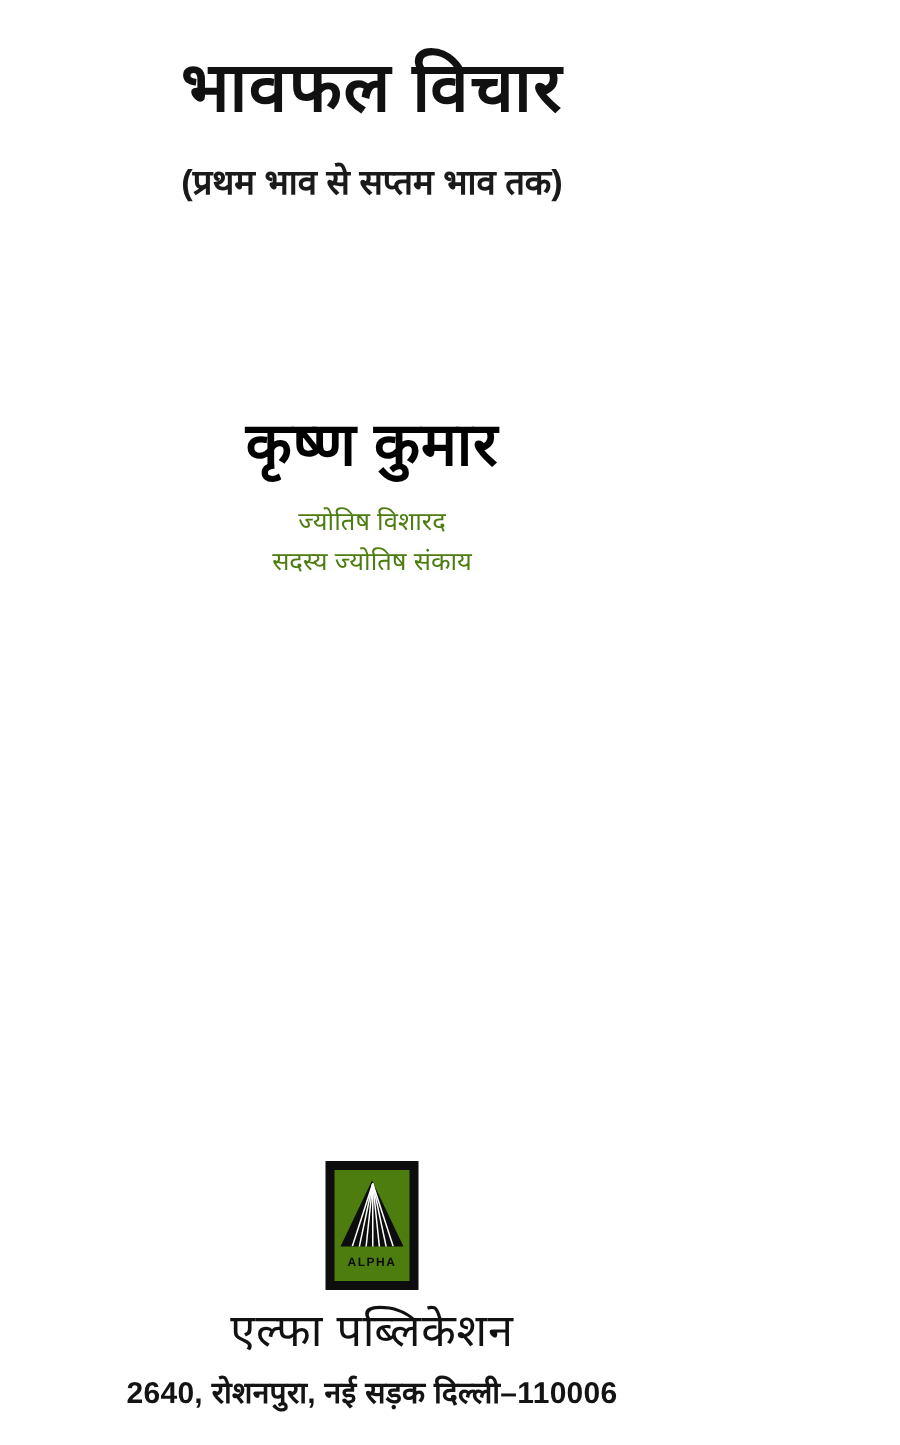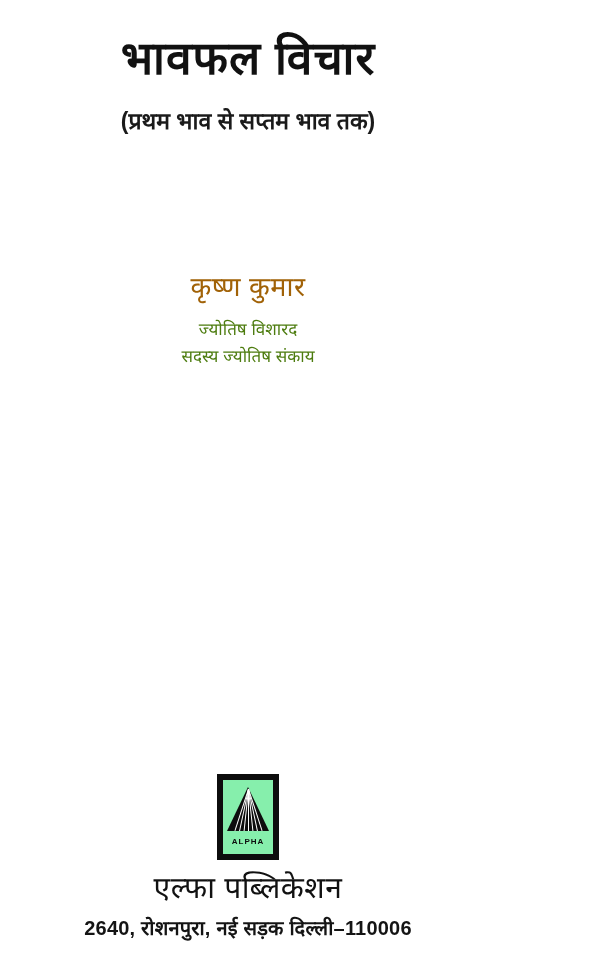--- a/index.html
+++ b/index.html
@@ -53,23 +53,23 @@
     letter-spacing: 0.5px;
   }
 
   
   .author-block {
     margin-top: 130px;
     text-align: center;
     width: 100%;
   }
   .author-name {
-    font-size: 27px;
-    font-weight: 400;
-    color: #a16207;
+    font-size: 40px;
+    font-weight: 700;
+    color: #000000;
     letter-spacing: 0.5px;
   }
   .author-credentials {
     margin-top: 12px;
   }
   .credential {
     font-size: 17px;
     font-weight: 500;
     color: #4d7c0f;
     line-height: 1.62;
@@ -90,21 +90,21 @@
     background: #0d0d0d;
     position: relative;
     display: block;
   }
   .logo-inner {
     position: absolute;
     left: 6px;
     top: 6px;
     right: 6px;
     bottom: 6px;
-    background: #86efac;
+    background: #4d7c0f;
     padding-left: 32px;
   }
   .logo-triangle {
     position: absolute;
     left: 50%;
     top: 7px;
     transform: translateX(-50%);
     width: 0;
     height: 0;
     border-left: 21px solid transparent;

